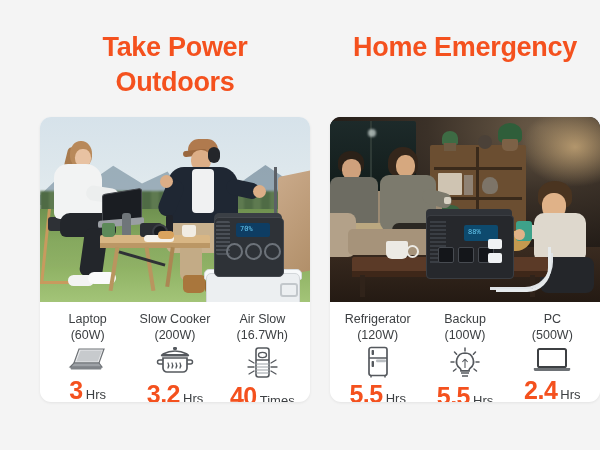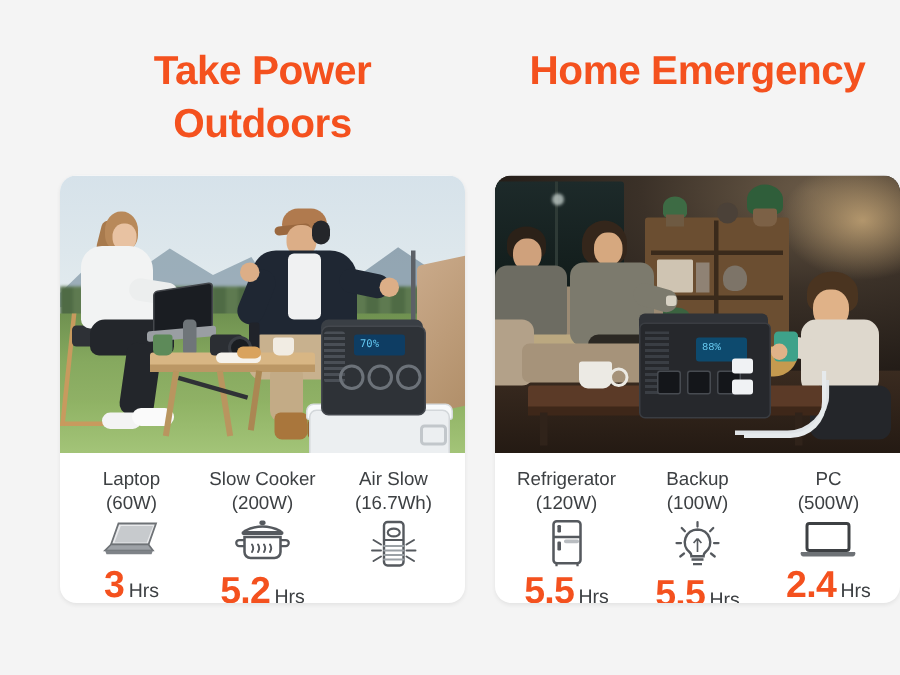--- a/index.html
+++ b/index.html
@@ -399,21 +399,21 @@
               <rect x="17" y="1" width="4" height="3" rx="1.2" fill="#55595e"></rect>
               <path d="M7 8 Q19 2 31 8" fill="none" stroke="#55595e" stroke-width="1.6" stroke-linecap="round"></path>
               <rect x="5" y="8" width="28" height="2.6" rx="1.3" fill="#55595e"></rect>
               <path d="M7 12 h24 v10 a4 4 0 0 1 -4 4 h-16 a4 4 0 0 1 -4 -4 z" fill="none" stroke="#55595e" stroke-width="1.7"></path>
               <path d="M7 14 h-3.5 a2 2 0 0 0 0 4 h3.5" fill="none" stroke="#55595e" stroke-width="1.5"></path>
               <path d="M31 14 h3.5 a2 2 0 0 1 0 4 h-3.5" fill="none" stroke="#55595e" stroke-width="1.5"></path>
               <path d="M12 22 q1.6 -2.5 0 -5 M16 22 q1.6 -2.5 0 -5 M20 22 q1.6 -2.5 0 -5 M24 22 q1.6 -2.5 0 -5" fill="none" stroke="#55595e" stroke-width="1.3" stroke-linecap="round"></path>
             </svg>
           </div>
           <div class="stat-val">
-            <span class="stat-num">5.2</span>
+            <span class="stat-num">3.2</span>
             <span class="stat-unit">Hrs</span>
           </div>
         </div>
 
         <div class="stat">
           <div class="stat-name">Air Slow</div>
           <div class="stat-watt">(16.7Wh)</div>
           <div class="stat-icon">
             <svg width="34" height="34" viewBox="0 0 34 34">
               <rect x="11" y="2" width="13" height="29" rx="2.4" fill="none" stroke="#55595e" stroke-width="1.6"></rect>
@@ -428,20 +428,24 @@
               <g stroke="#55595e" stroke-width="1.3" stroke-linecap="round">
                 <line x1="9" y1="17" x2="4" y2="14"></line>
                 <line x1="9" y1="21" x2="3" y2="21"></line>
                 <line x1="9" y1="25" x2="4" y2="28"></line>
                 <line x1="26" y1="17" x2="31" y2="14"></line>
                 <line x1="26" y1="21" x2="32" y2="21"></line>
                 <line x1="26" y1="25" x2="31" y2="28"></line>
               </g>
             </svg>
           </div>
+          <div class="stat-val">
+            <span class="stat-num">40</span>
+            <span class="stat-unit">Times</span>
+          </div>
         </div>
 
       </div>
     </div>
   </div>
 
   <div class="panel right">
 
     <div class="headline">
       <span class="l1">Home Emergency</span>

